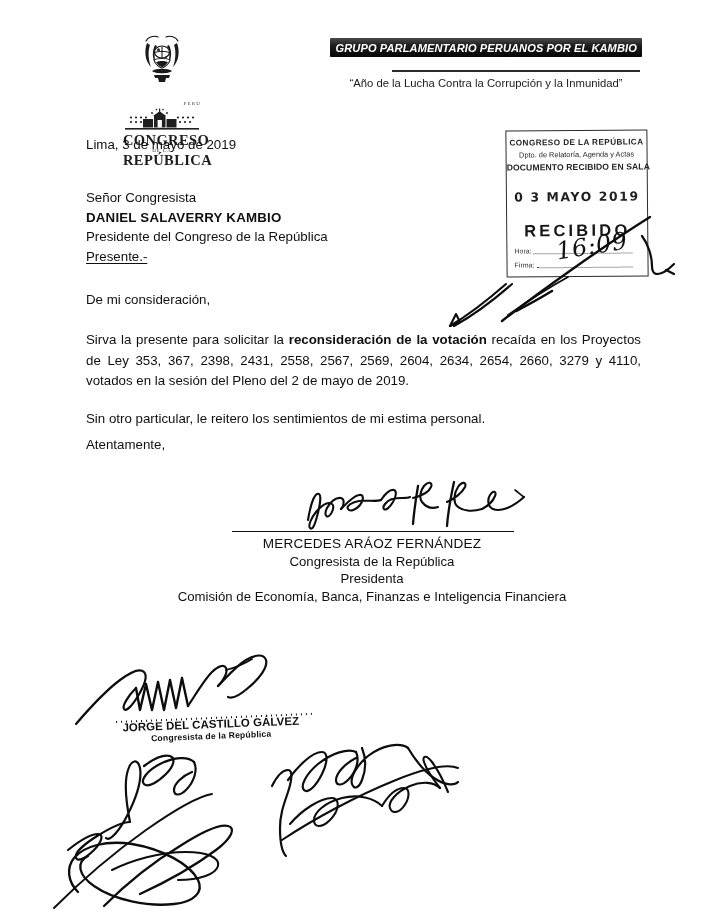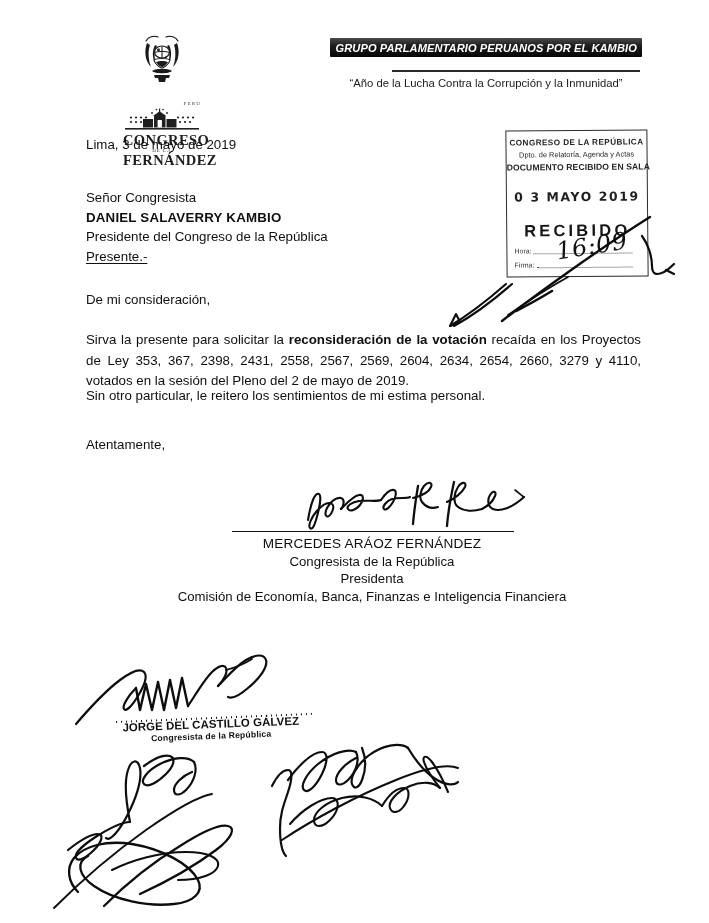--- a/index.html
+++ b/index.html
@@ -89,21 +89,21 @@
 
   #greeting { left: 86px; top: 292px; }
 
   #para-main {
     left: 86px; top: 330px; width: 555px;
     text-align: justify;
     line-height: 20.5px;
   }
   #para-main b { font-weight: bold; }
 
-  #para-close { left: 86px; top: 388px; }
+  #para-close { left: 86px; top: 411px; }
   #signoff    { left: 86px; top: 437px; }
 
   
   #sig1 { position: absolute; left: 132px; top: 478px; width: 480px; }
   #sig1-scribble { position: absolute; left: 170px; top: -2px; width: 230px; height: 56px; }
   #sig1-rule {
     position: absolute; left: 100px; top: 53px;
     width: 282px; height: 1.4px; background: #111;
   }
   #sig1-lines {
@@ -232,21 +232,21 @@
                 <circle cx="62" cy="15" r="1.1"></circle>
               <circle cx="67" cy="15" r="1.1"></circle>
               <circle cx="29" cy="6" r="0.9"></circle>
                 <circle cx="44" cy="6" r="0.9"></circle>
             </g>
             <rect x="2" y="21" width="74" height="1.6"></rect>
           </g>
         </svg>
         <div class="wm-line1">CONGRESO</div>
         <div class="wm-mid">DE LA</div>
-        <div class="wm-line2">FERNÁNDEZ</div>
+        <div class="wm-line2">REPÚBLICA</div>
       </div>
     </div>
 
     <div id="gp-banner">
       <span>GRUPO PARLAMENTARIO PERUANOS POR EL KAMBIO</span>
     </div>
     <div id="gp-rule"></div>
     <div id="gp-slogan">“Año de la Lucha Contra la Corrupción y la Inmunidad”</div>
   </div>
 

